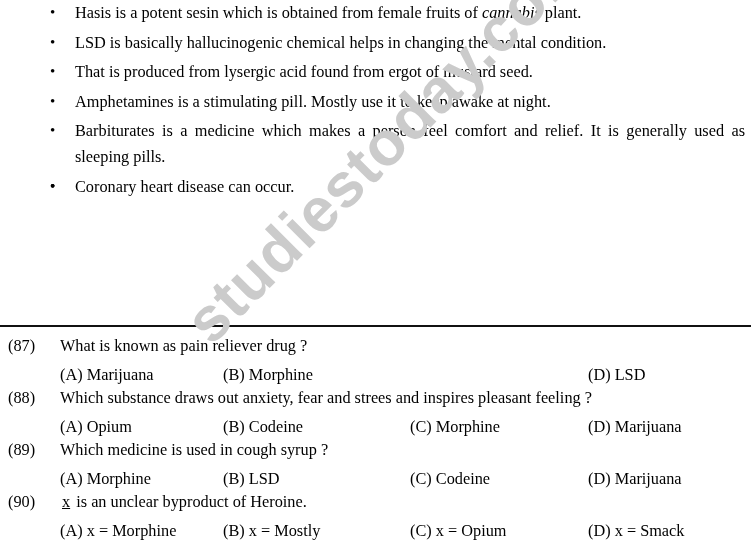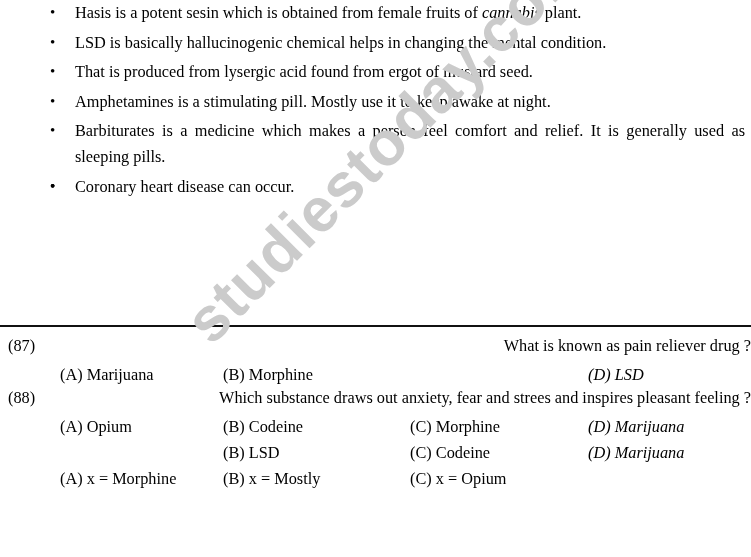--- a/index.html
+++ b/index.html
@@ -85,21 +85,20 @@
     z-index: 1;
   }
 
   
   #questions-section {
     position: absolute;
     left: 0;
     top: 333px;
     width: 751px;
     z-index: 1;
-    text-align: right;
   }
   .question-block {
     position: relative;
     width: 751px;
   }
   .question-line {
     position: relative;
     padding-left: 60px;
     font-size: 16.3px;
     line-height: 26px;
@@ -125,21 +124,21 @@
   .option {
     position: absolute;
     top: 3px;
     white-space: nowrap;
   }
   .option .opt-tag { }
   .option .opt-text { }
   .opt-col-0 { left: 60px; }
   .opt-col-1 { left: 223px; }
   .opt-col-2 { left: 410px; }
-  .opt-col-3 { left: 588px; font-style: italic; }
+  .opt-col-3 { left: 588px; }
 </style>
 </head>
 <body>
 
 <div id="page">
 
   <div id="watermark">studiestoday.com</div>
 
   <div id="bullet-section">
       <div class="bullet-item spaced">
@@ -188,28 +187,32 @@
       <div class="question-block">
         <div class="question-line"><span class="question-number">(88)</span>Which substance draws out anxiety, fear and strees and inspires pleasant feeling ?</div>
         <div class="options-row">
           <div class="option opt-col-0"><span class="opt-tag">(A)</span><span class="opt-text"> Opium</span></div>
           <div class="option opt-col-1"><span class="opt-tag">(B)</span><span class="opt-text"> Codeine</span></div>
           <div class="option opt-col-2"><span class="opt-tag">(C)</span><span class="opt-text"> Morphine</span></div>
           <div class="option opt-col-3"><span class="opt-tag">(D)</span><span class="opt-text"> Marijuana</span></div>
         </div>
       </div>
       <div class="question-block">
-        <div class="options-row">
+        <div class="question-line"><span class="question-number">(89)</span>Which medicine is used in cough syrup ?</div>
+        <div class="options-row">
+          <div class="option opt-col-0"><span class="opt-tag">(A)</span><span class="opt-text"> Morphine</span></div>
           <div class="option opt-col-1"><span class="opt-tag">(B)</span><span class="opt-text"> LSD</span></div>
           <div class="option opt-col-2"><span class="opt-tag">(C)</span><span class="opt-text"> Codeine</span></div>
           <div class="option opt-col-3"><span class="opt-tag">(D)</span><span class="opt-text"> Marijuana</span></div>
         </div>
       </div>
       <div class="question-block">
+        <div class="question-line"><span class="question-number">(90)</span><span class="blank-x">x</span> is an unclear byproduct of Heroine.</div>
         <div class="options-row">
           <div class="option opt-col-0"><span class="opt-tag">(A)</span><span class="opt-text"> x = Morphine</span></div>
           <div class="option opt-col-1"><span class="opt-tag">(B)</span><span class="opt-text"> x = Mostly</span></div>
           <div class="option opt-col-2"><span class="opt-tag">(C)</span><span class="opt-text"> x = Opium</span></div>
+          <div class="option opt-col-3"><span class="opt-tag">(D)</span><span class="opt-text"> x = Smack</span></div>
         </div>
       </div>
     </div>
 
 </div>
 
 </body></html>

